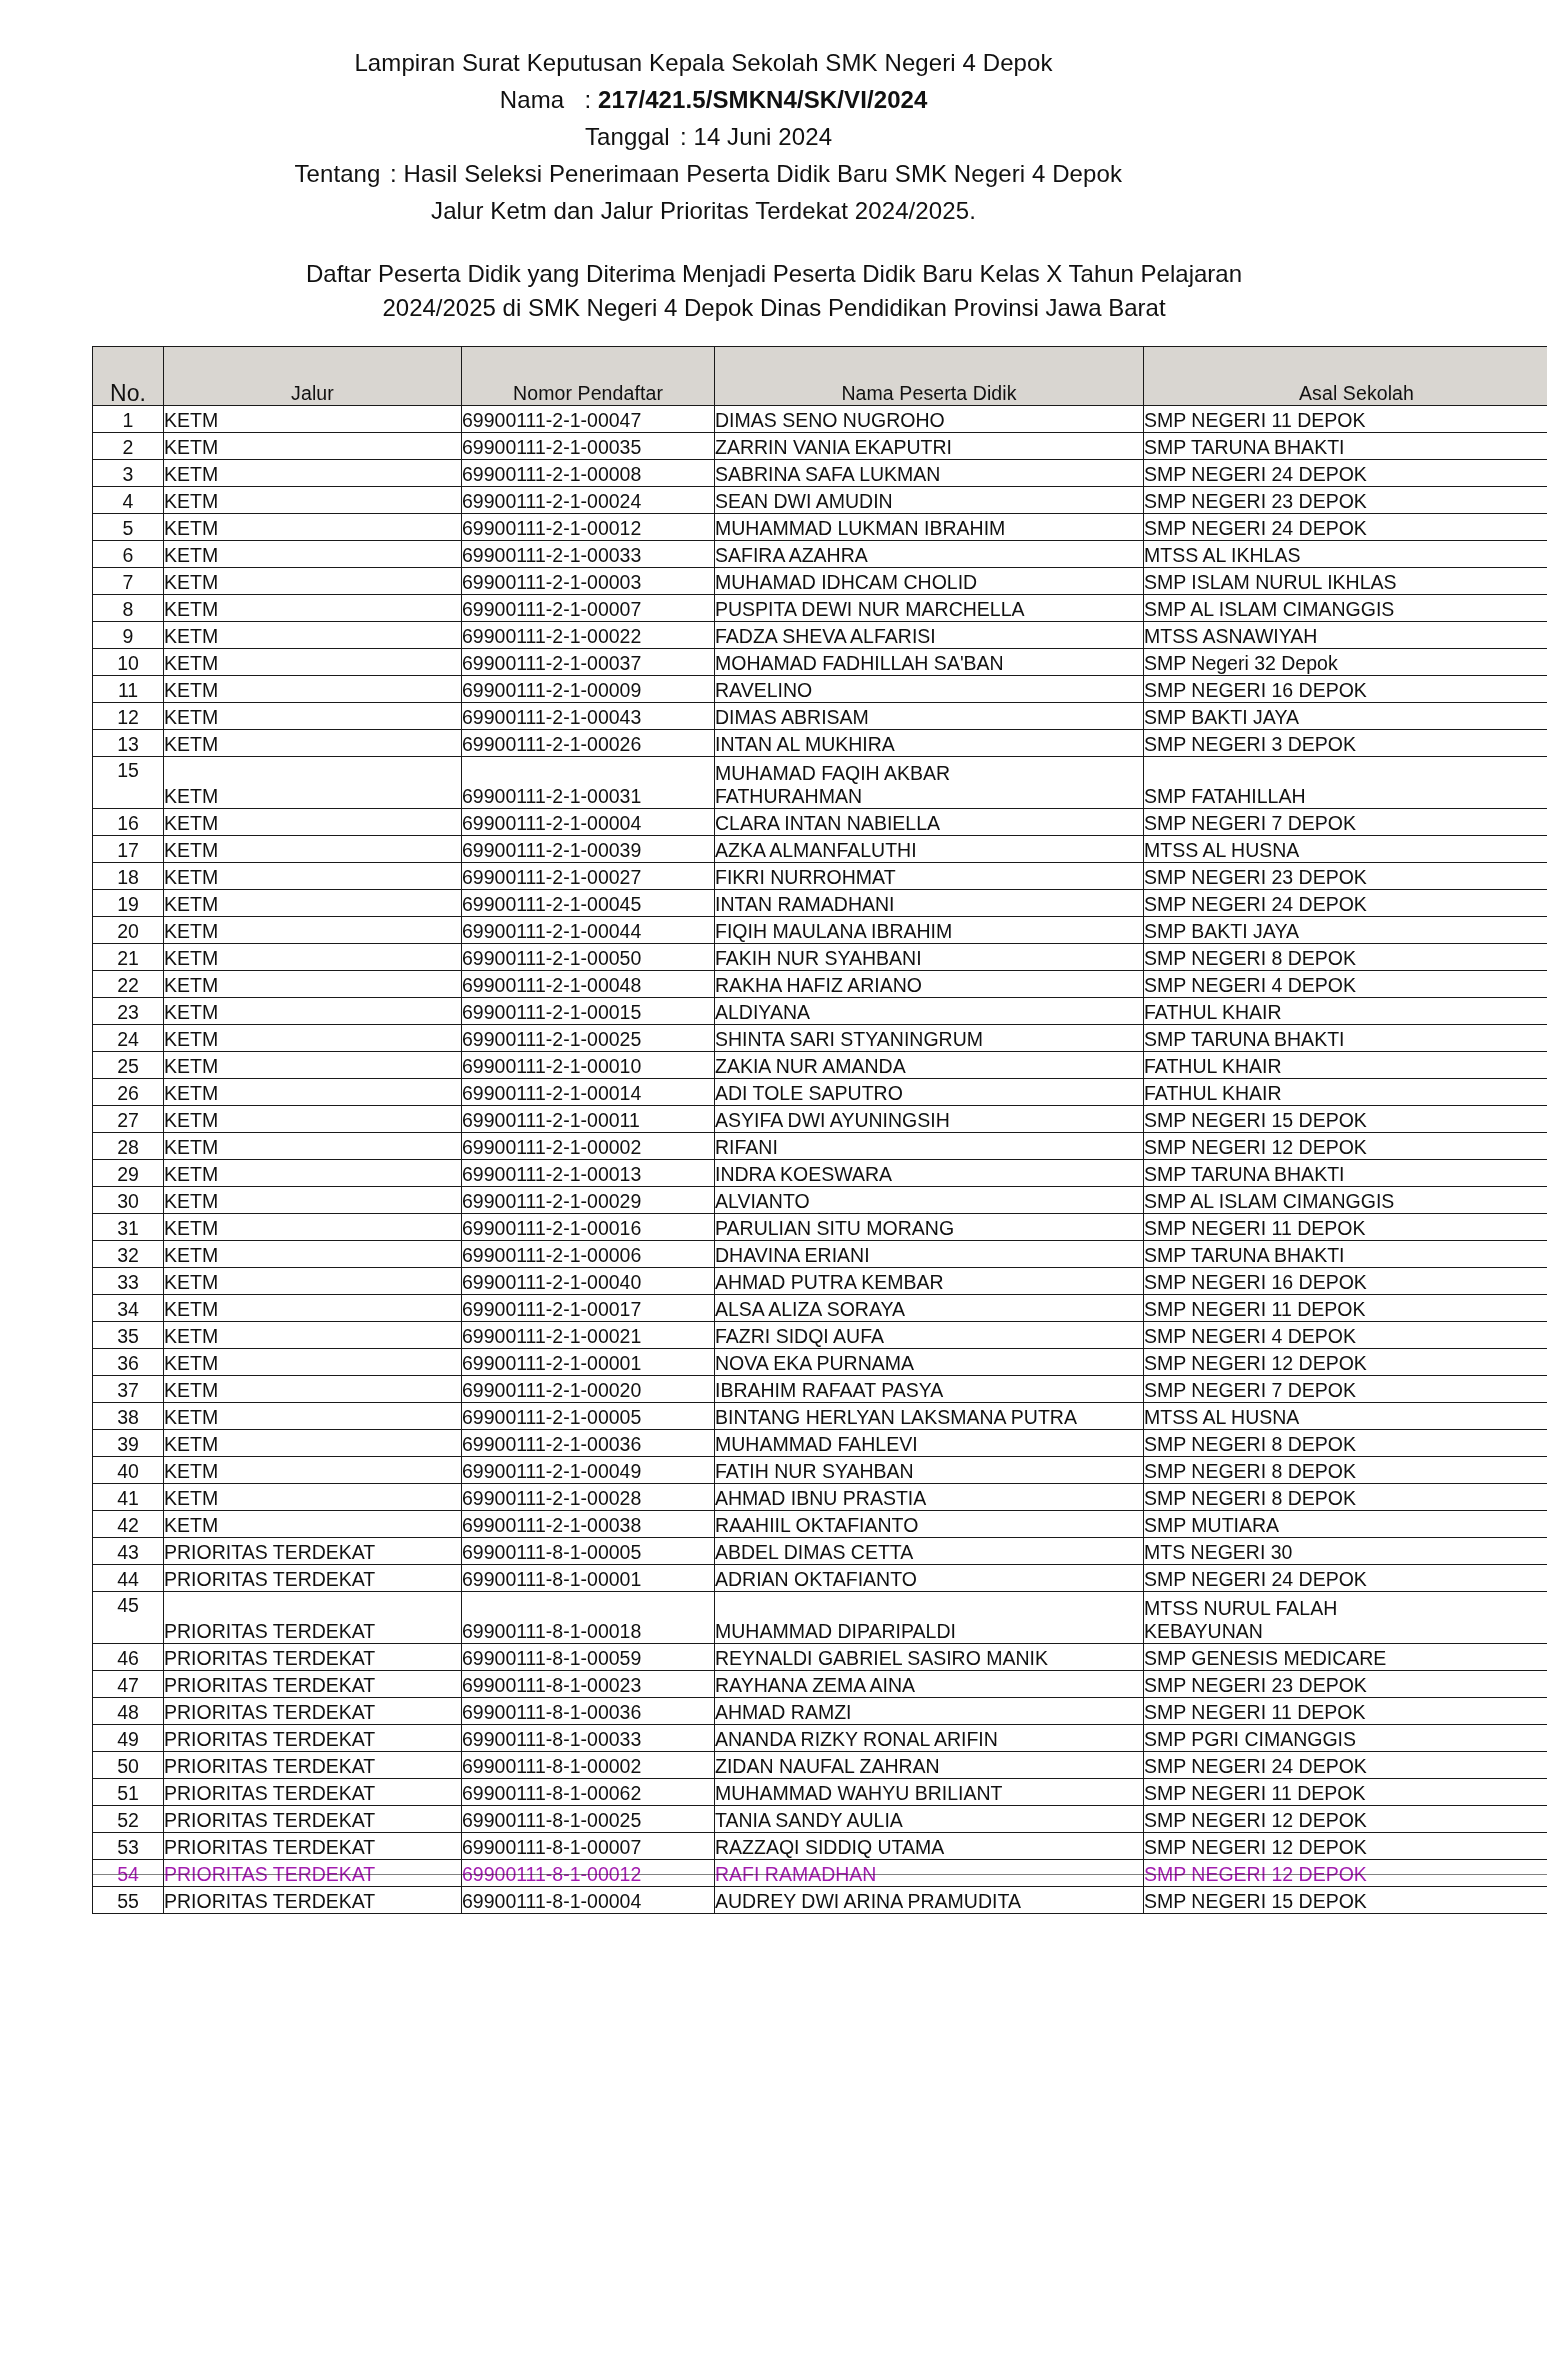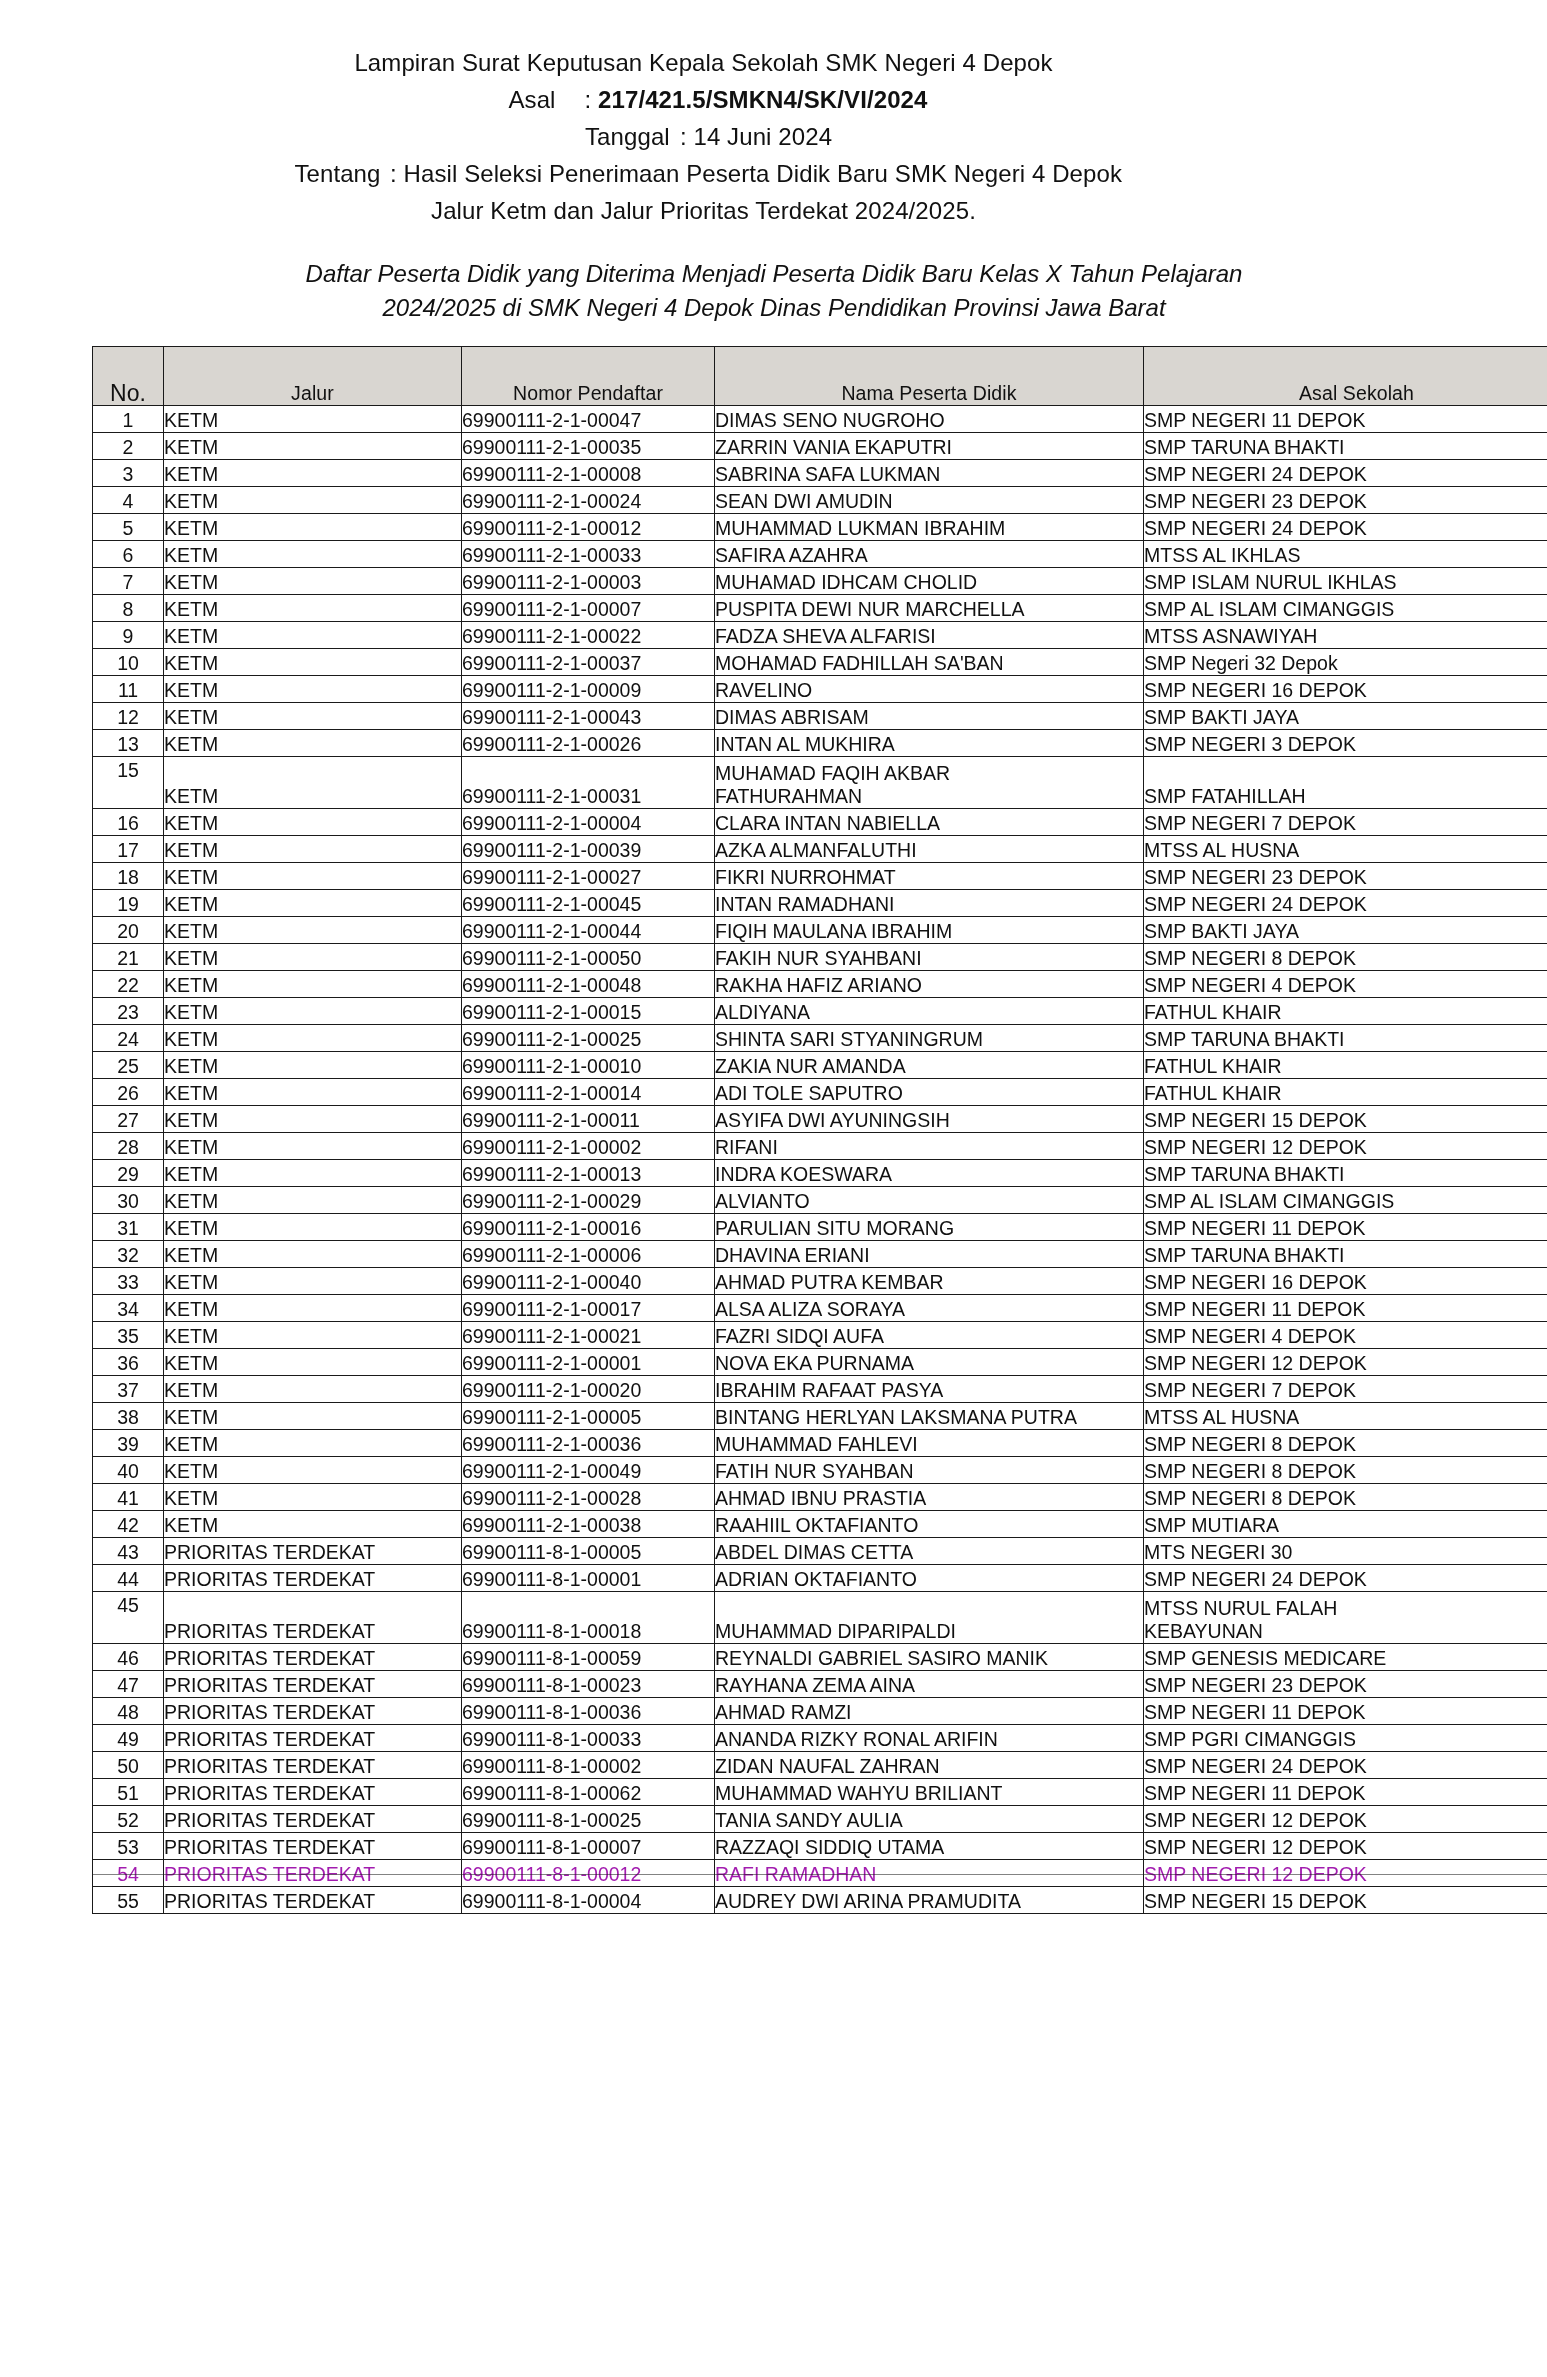--- a/index.html
+++ b/index.html
@@ -51,21 +51,20 @@
     position: absolute;
     left: 0;
     top: 257px;
     width: 1548px;
     text-align: center;
   }
   .doc-title-line {
     font-size: 24px;
     line-height: 34px;
     white-space: nowrap;
-    font-style: italic;
   }
 
   
   .table-wrap {
     position: absolute;
     left: 55px;
     top: 346px;
     width: 1477px;
     padding-left: 37px;
   }
@@ -148,21 +147,21 @@
 </head>
 <body>
 
 <div class="page">
 
   <div class="letterhead">
     <div class="lh-line">
       <span>Lampiran Surat Keputusan Kepala Sekolah SMK Negeri 4 Depok</span>
     </div>
     <div class="lh-line">
-      <span class="lh-label">Asal</span><span>:</span>
+      <span class="lh-label">Nama</span><span>:</span>
       <span class="lh-strong">217/421.5/SMKN4/SK/VI/2024</span>
     </div>
     <div class="lh-line">
       <span class="lh-label">Tanggal</span><span>:</span>
       <span>14 Juni 2024</span>
     </div>
     <div class="lh-line">
       <span class="lh-label">Tentang</span><span>:</span>
       <span>Hasil Seleksi Penerimaan Peserta Didik Baru SMK Negeri 4 Depok</span>
     </div>

